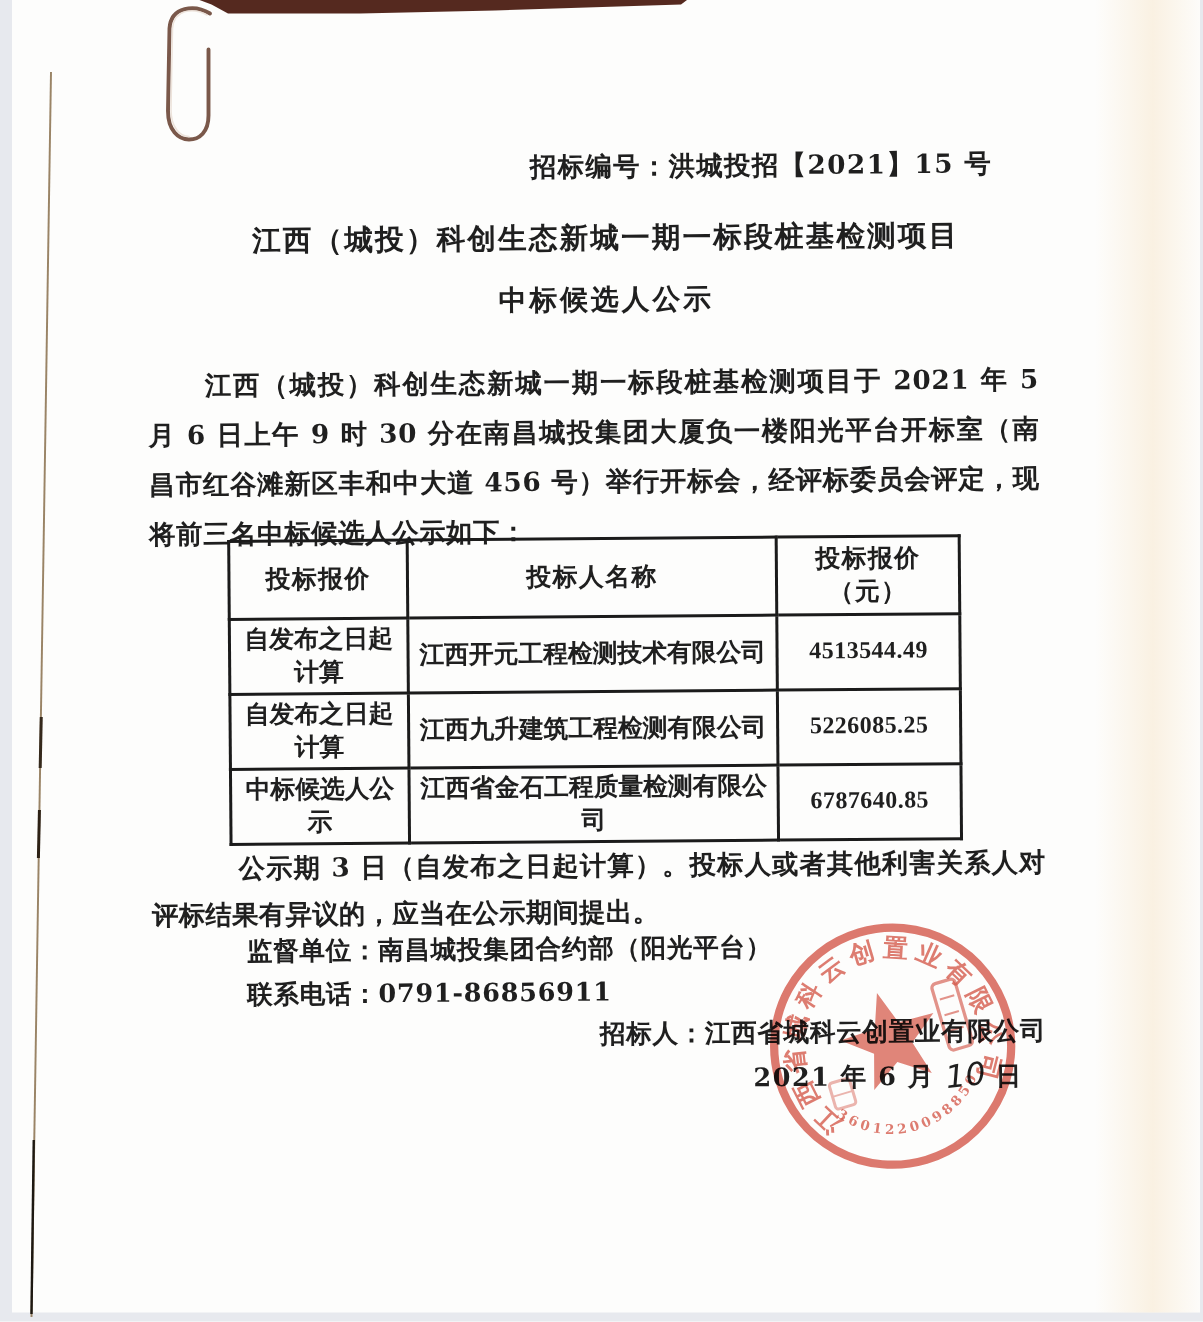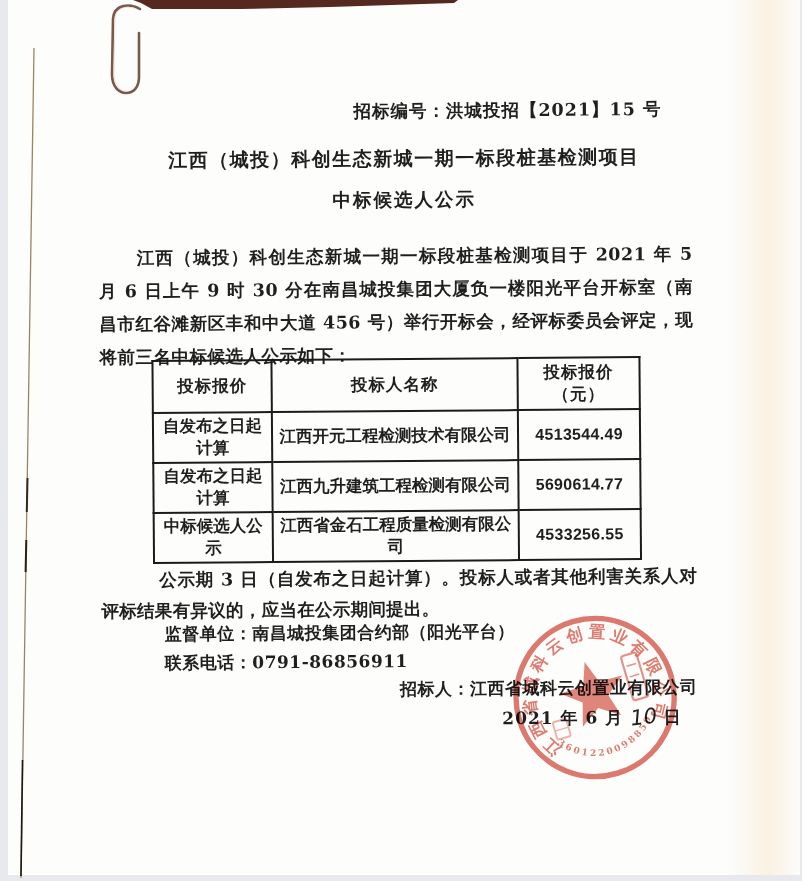--- a/index.html
+++ b/index.html
@@ -46,21 +46,21 @@
   }
   .bidtable th,.bidtable td{
     border:2px solid #1b1b1b;text-align:center;vertical-align:middle;
     padding:0 4px;overflow:hidden;
   }
   .bidtable th{height:50px;font-weight:700;letter-spacing:1px;}
   .bidtable td{height:48px;}
   .col-rank{width:119px;}
   .col-bidder{width:246px;}
   .col-price{width:122px;}
-  .price-cell{font-family:Liberation Sans, sans-serif;font-size:16px;font-weight:700;letter-spacing:.3px;}
+  .price-cell{font-family:Liberation Serif, serif;font-size:16px;font-weight:700;letter-spacing:.3px;}
   .notice{
     position:absolute;top:563px;left:100px;width:596px;
     font-size:17.5px;font-weight:600;line-height:31px;
     text-align:justify;text-indent:58px;letter-spacing:.3px;
   }
   .supervisor{position:absolute;top:621px;left:163px;font-size:17px;font-weight:600;letter-spacing:.5px;white-space:nowrap;}
   .phone{position:absolute;top:650px;left:163px;font-size:17px;font-weight:600;letter-spacing:.5px;white-space:nowrap;}
   .tenderer{position:absolute;top:678px;left:398px;font-size:17px;font-weight:600;letter-spacing:.5px;white-space:nowrap;}
   .dateline{position:absolute;top:706px;left:500px;font-size:17px;font-weight:600;white-space:nowrap;letter-spacing:1px;}
   .date-day{
@@ -123,26 +123,26 @@
     </thead>
     <tbody>
       <tr>
         <td>自发布之日起计算</td>
         <td>江西开元工程检测技术有限公司</td>
         <td class="price-cell">4513544.49</td>
       </tr>
       <tr>
         <td>自发布之日起计算</td>
         <td>江西九升建筑工程检测有限公司</td>
-        <td class="price-cell">5690614.77</td>
+        <td class="price-cell">5226085.25</td>
       </tr>
       <tr>
         <td>中标候选人公示</td>
         <td>江西省金石工程质量检测有限公司</td>
-        <td class="price-cell">4533256.55</td>
+        <td class="price-cell">6787640.85</td>
       </tr>
     </tbody>
   </table>
 
   <div class="notice">公示期 3 日（自发布之日起计算）。投标人或者其他利害关系人对评标结果有异议的，应当在公示期间提出。</div>
 
   <div class="supervisor">监督单位：南昌城投集团合约部（阳光平台）</div>
   <div class="phone">联系电话：0791-86856911</div>
 
   <div class="tenderer">招标人：江西省城科云创置业有限公司</div>

